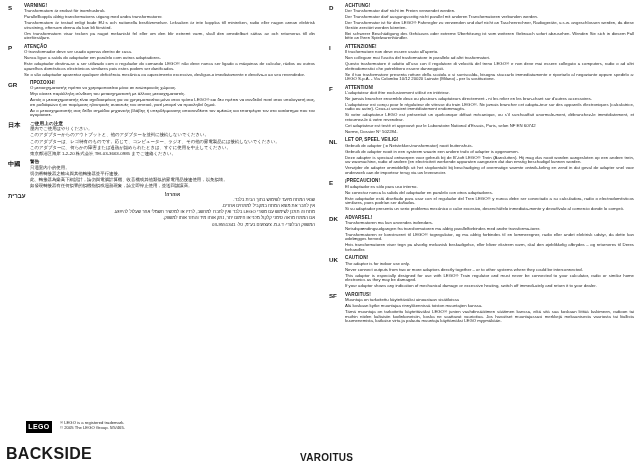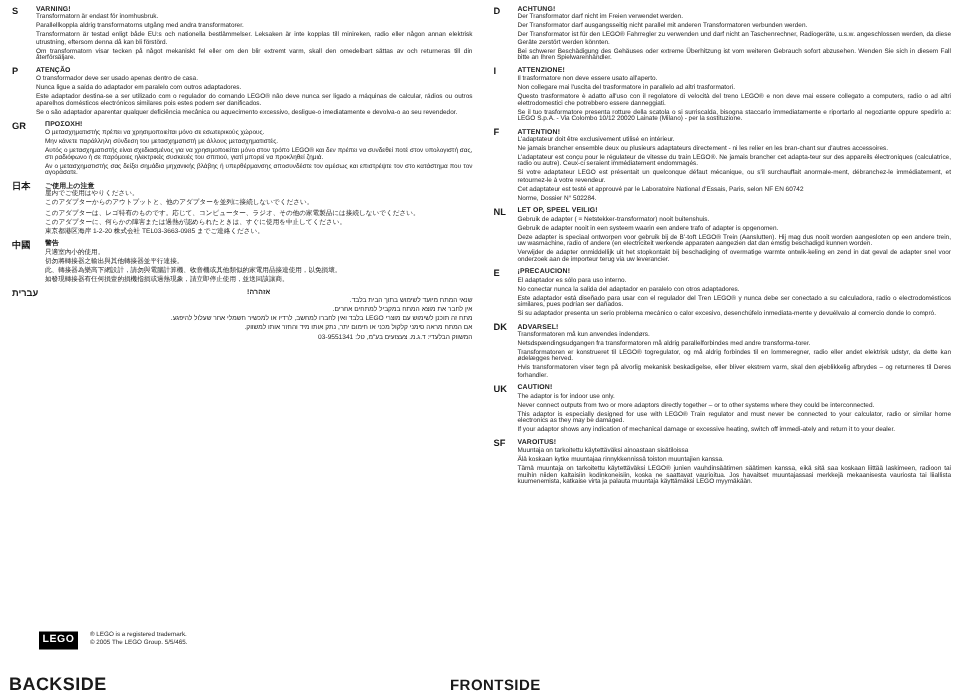--- a/index.html
+++ b/index.html
@@ -88,21 +88,21 @@
     position:absolute;
     left:60px;top:1px;
     font-size:4.2px;
     line-height:1.25;
     color:#1d1d1d;
     width:260px;
   }
   .backside{
     position:absolute;
     left:6px;bottom:2px;
-    font-size:12px;
+    font-size:16px;
     font-weight:bold;
     letter-spacing:0.3px;
   }
   .frontside{
     position:absolute;
     left:300px;bottom:2px;
     font-size:10px;
     font-weight:bold;
     letter-spacing:0.3px;
   }
@@ -279,15 +279,15 @@
     </div>
   </div>
 
   <div class="footer">
     <div class="legobox">LEGO</div>
     <div class="footnote">
       <div>® LEGO is a registered trademark.</div>
       <div>© 2005 The LEGO Group. 5/5/465.</div>
     </div>
     <div class="backside">BACKSIDE</div>
-    <div class="frontside">FRONTSIDE</div>
+    <div class="frontside">VAROITUS</div>
   </div>
 </div>
 
 </body></html>

